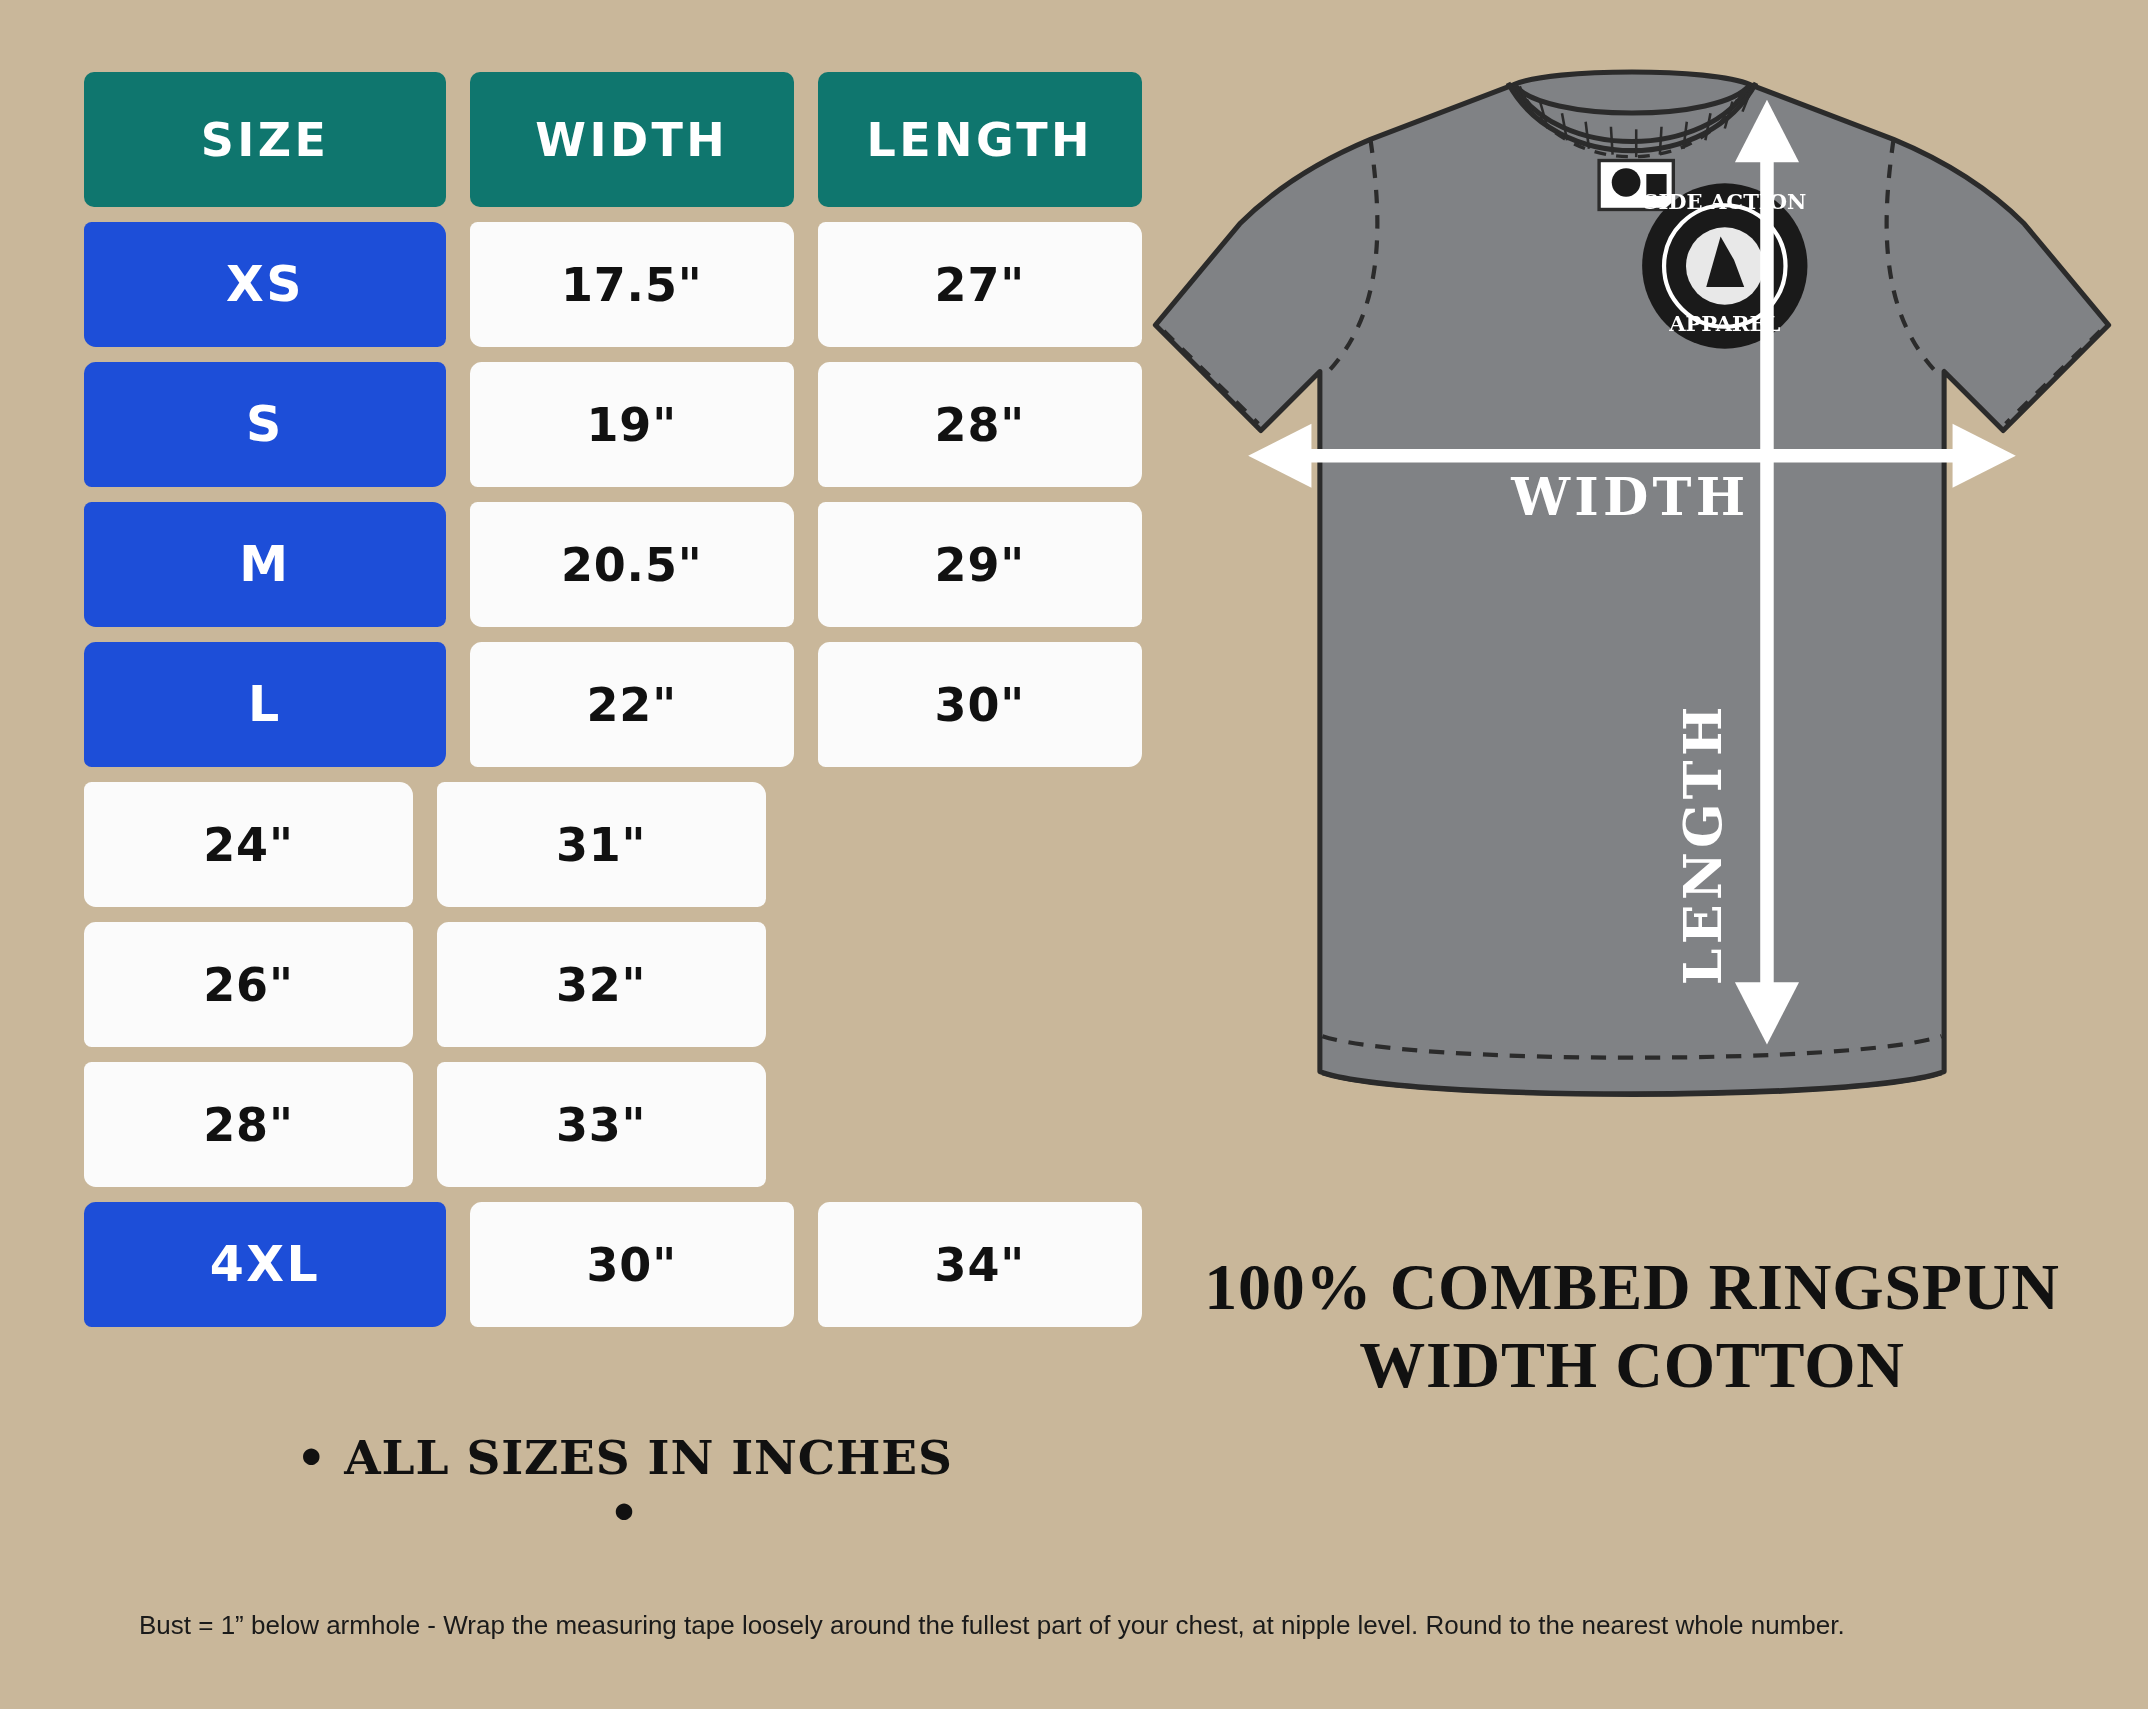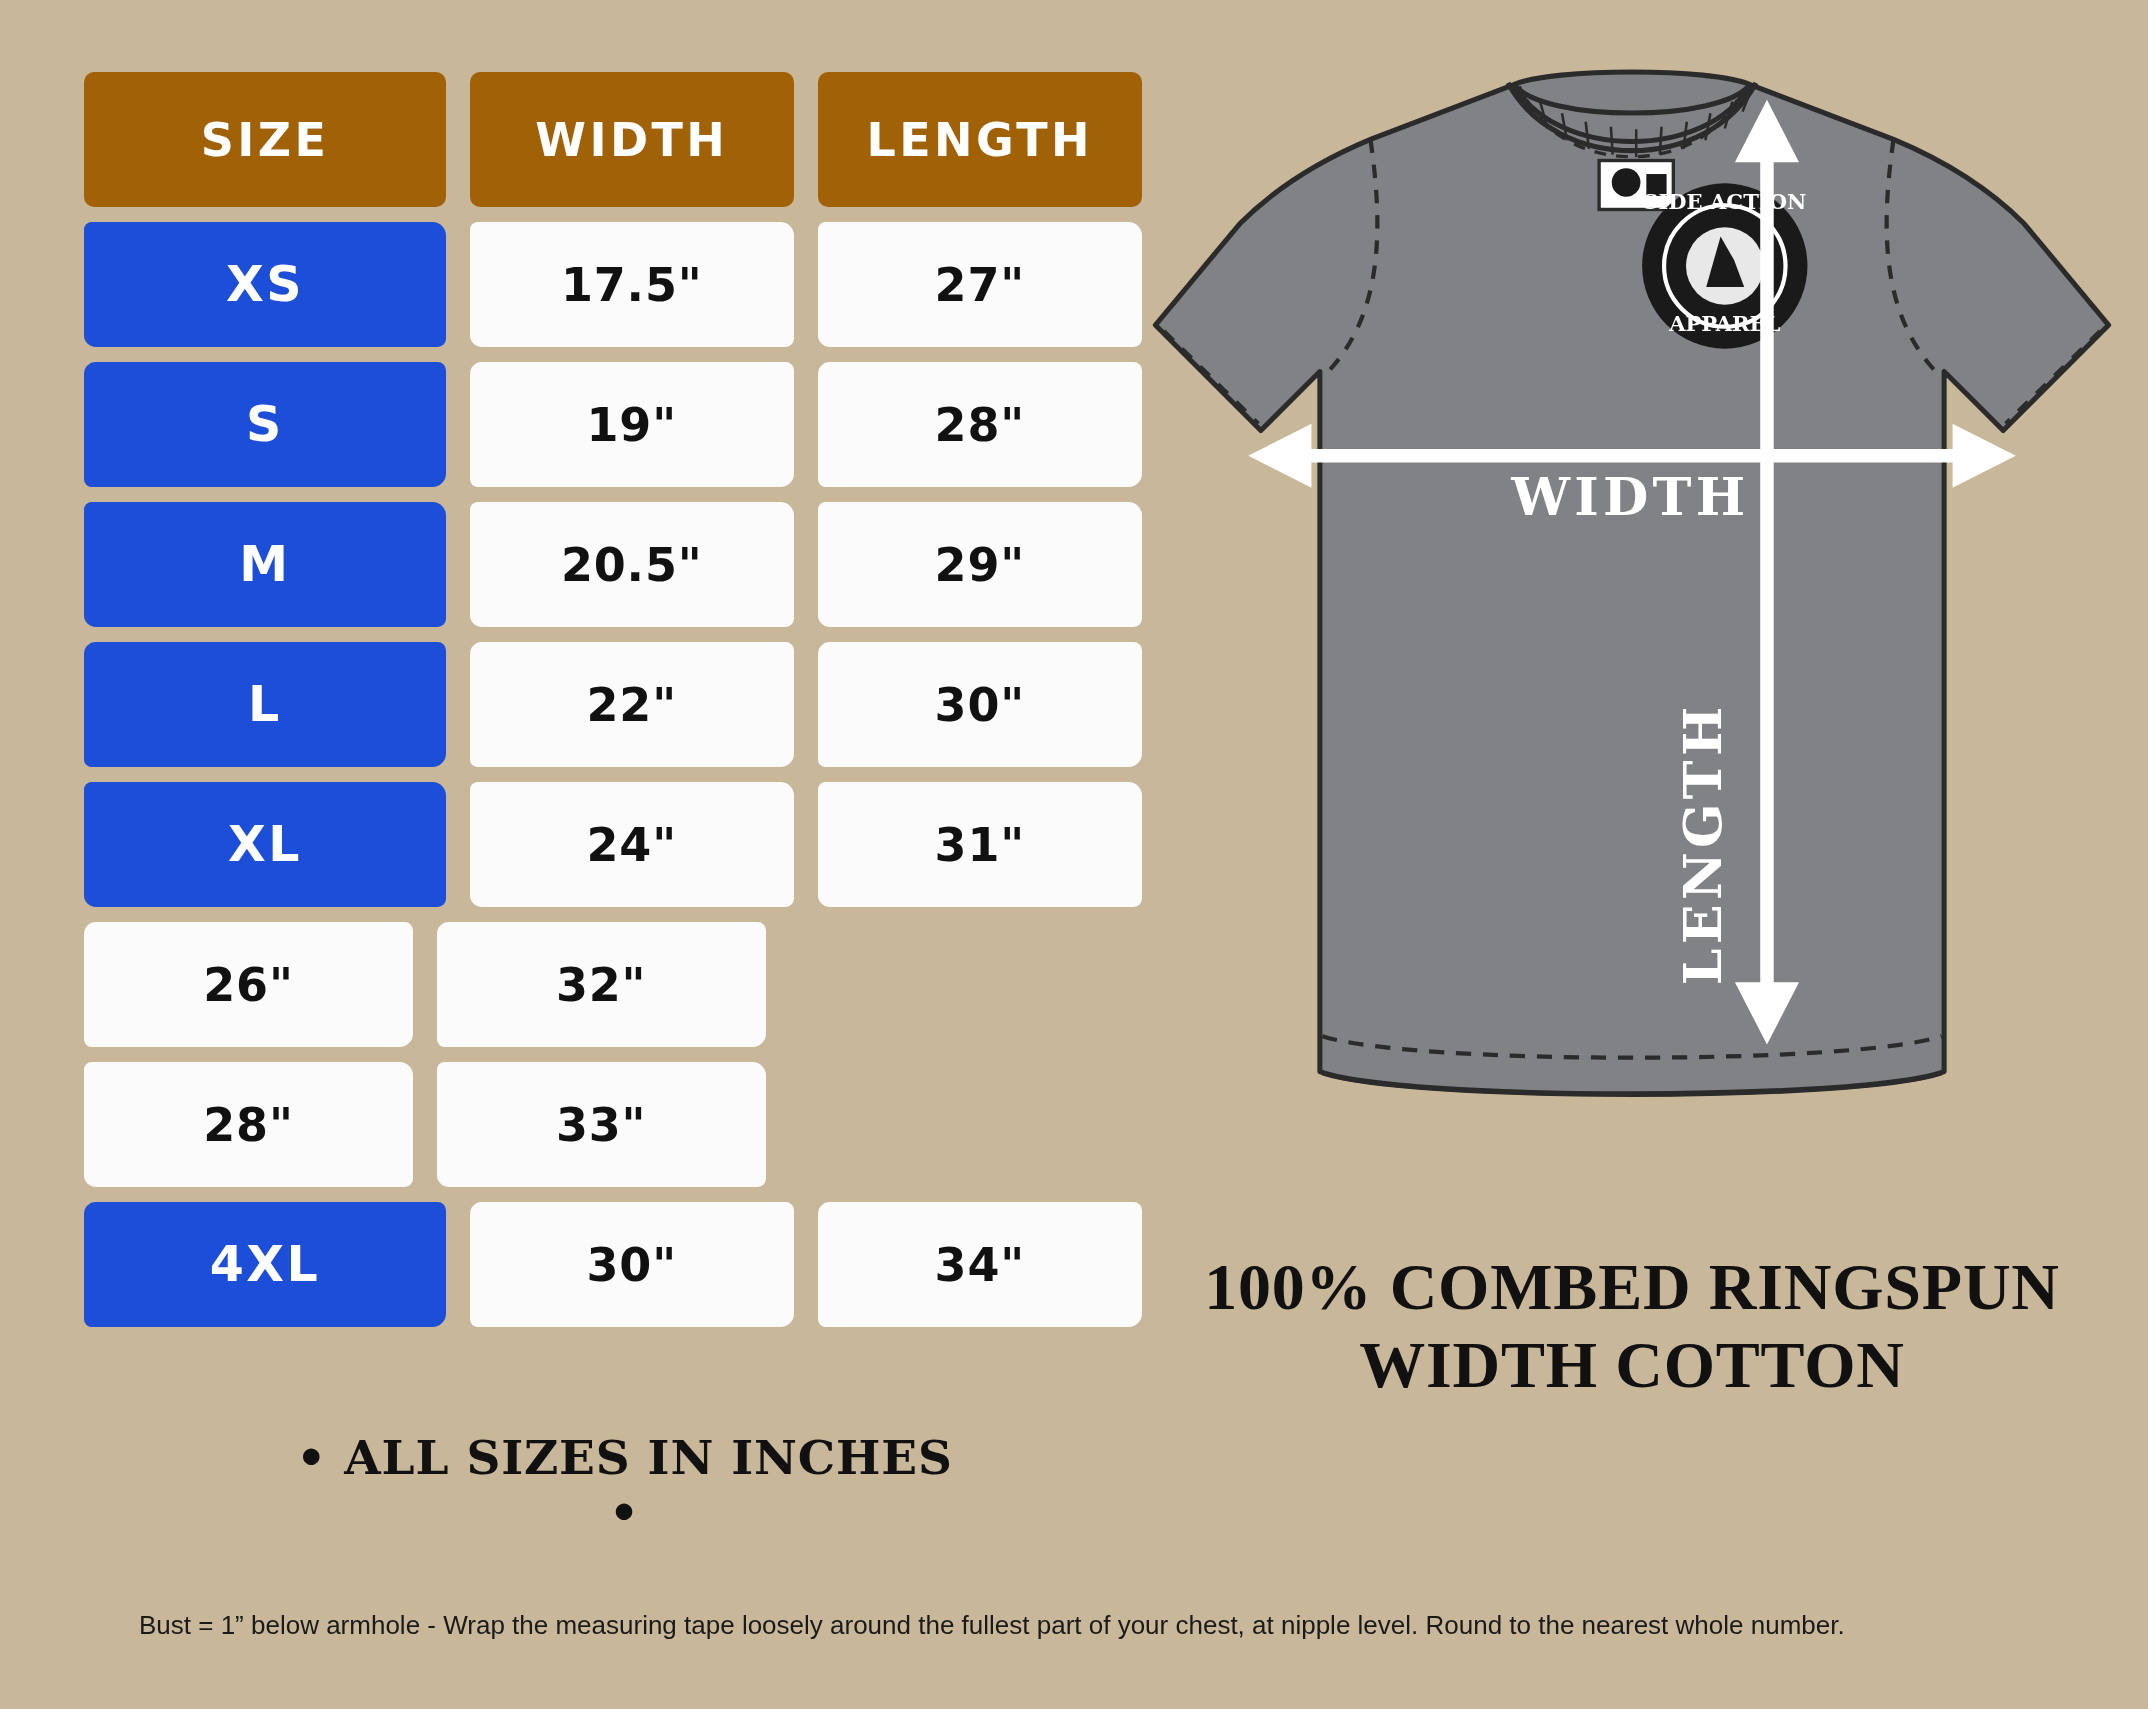--- a/index.html
+++ b/index.html
@@ -34,21 +34,21 @@
     height: 125px;
     border-radius: 10px;
     font-weight: bold;
     letter-spacing: 0.8px;
   }
   .cell.size  { width: 367px; }
   .cell.width { width: 329px; }
   .cell.len   { width: 329px; }
 
   .header .cell {
-    background: #a16207;
+    background: #0f766e;
     color: #ffffff;
     font-size: 46px;
     height: 135px;
     letter-spacing: 3.4px;
   }
   .body-row .cell.size {
     background: #1d4ed8;
     color: #ffffff;
     font-size: 49px;
     letter-spacing: 2.5px;
@@ -138,21 +138,20 @@
     <div class="cell size">M</div>
     <div class="cell width value">20.5"</div>
     <div class="cell len value">29"</div>
   </div>
   <div class="table-row body-row">
     <div class="cell size">L</div>
     <div class="cell width value">22"</div>
     <div class="cell len value">30"</div>
   </div>
   <div class="table-row body-row">
-    <div class="cell size">XL</div>
     <div class="cell width value">24"</div>
     <div class="cell len value">31"</div>
   </div>
   <div class="table-row body-row">
     <div class="cell width value">26"</div>
     <div class="cell len value">32"</div>
   </div>
   <div class="table-row body-row">
     <div class="cell width value">28"</div>
     <div class="cell len value">33"</div>

